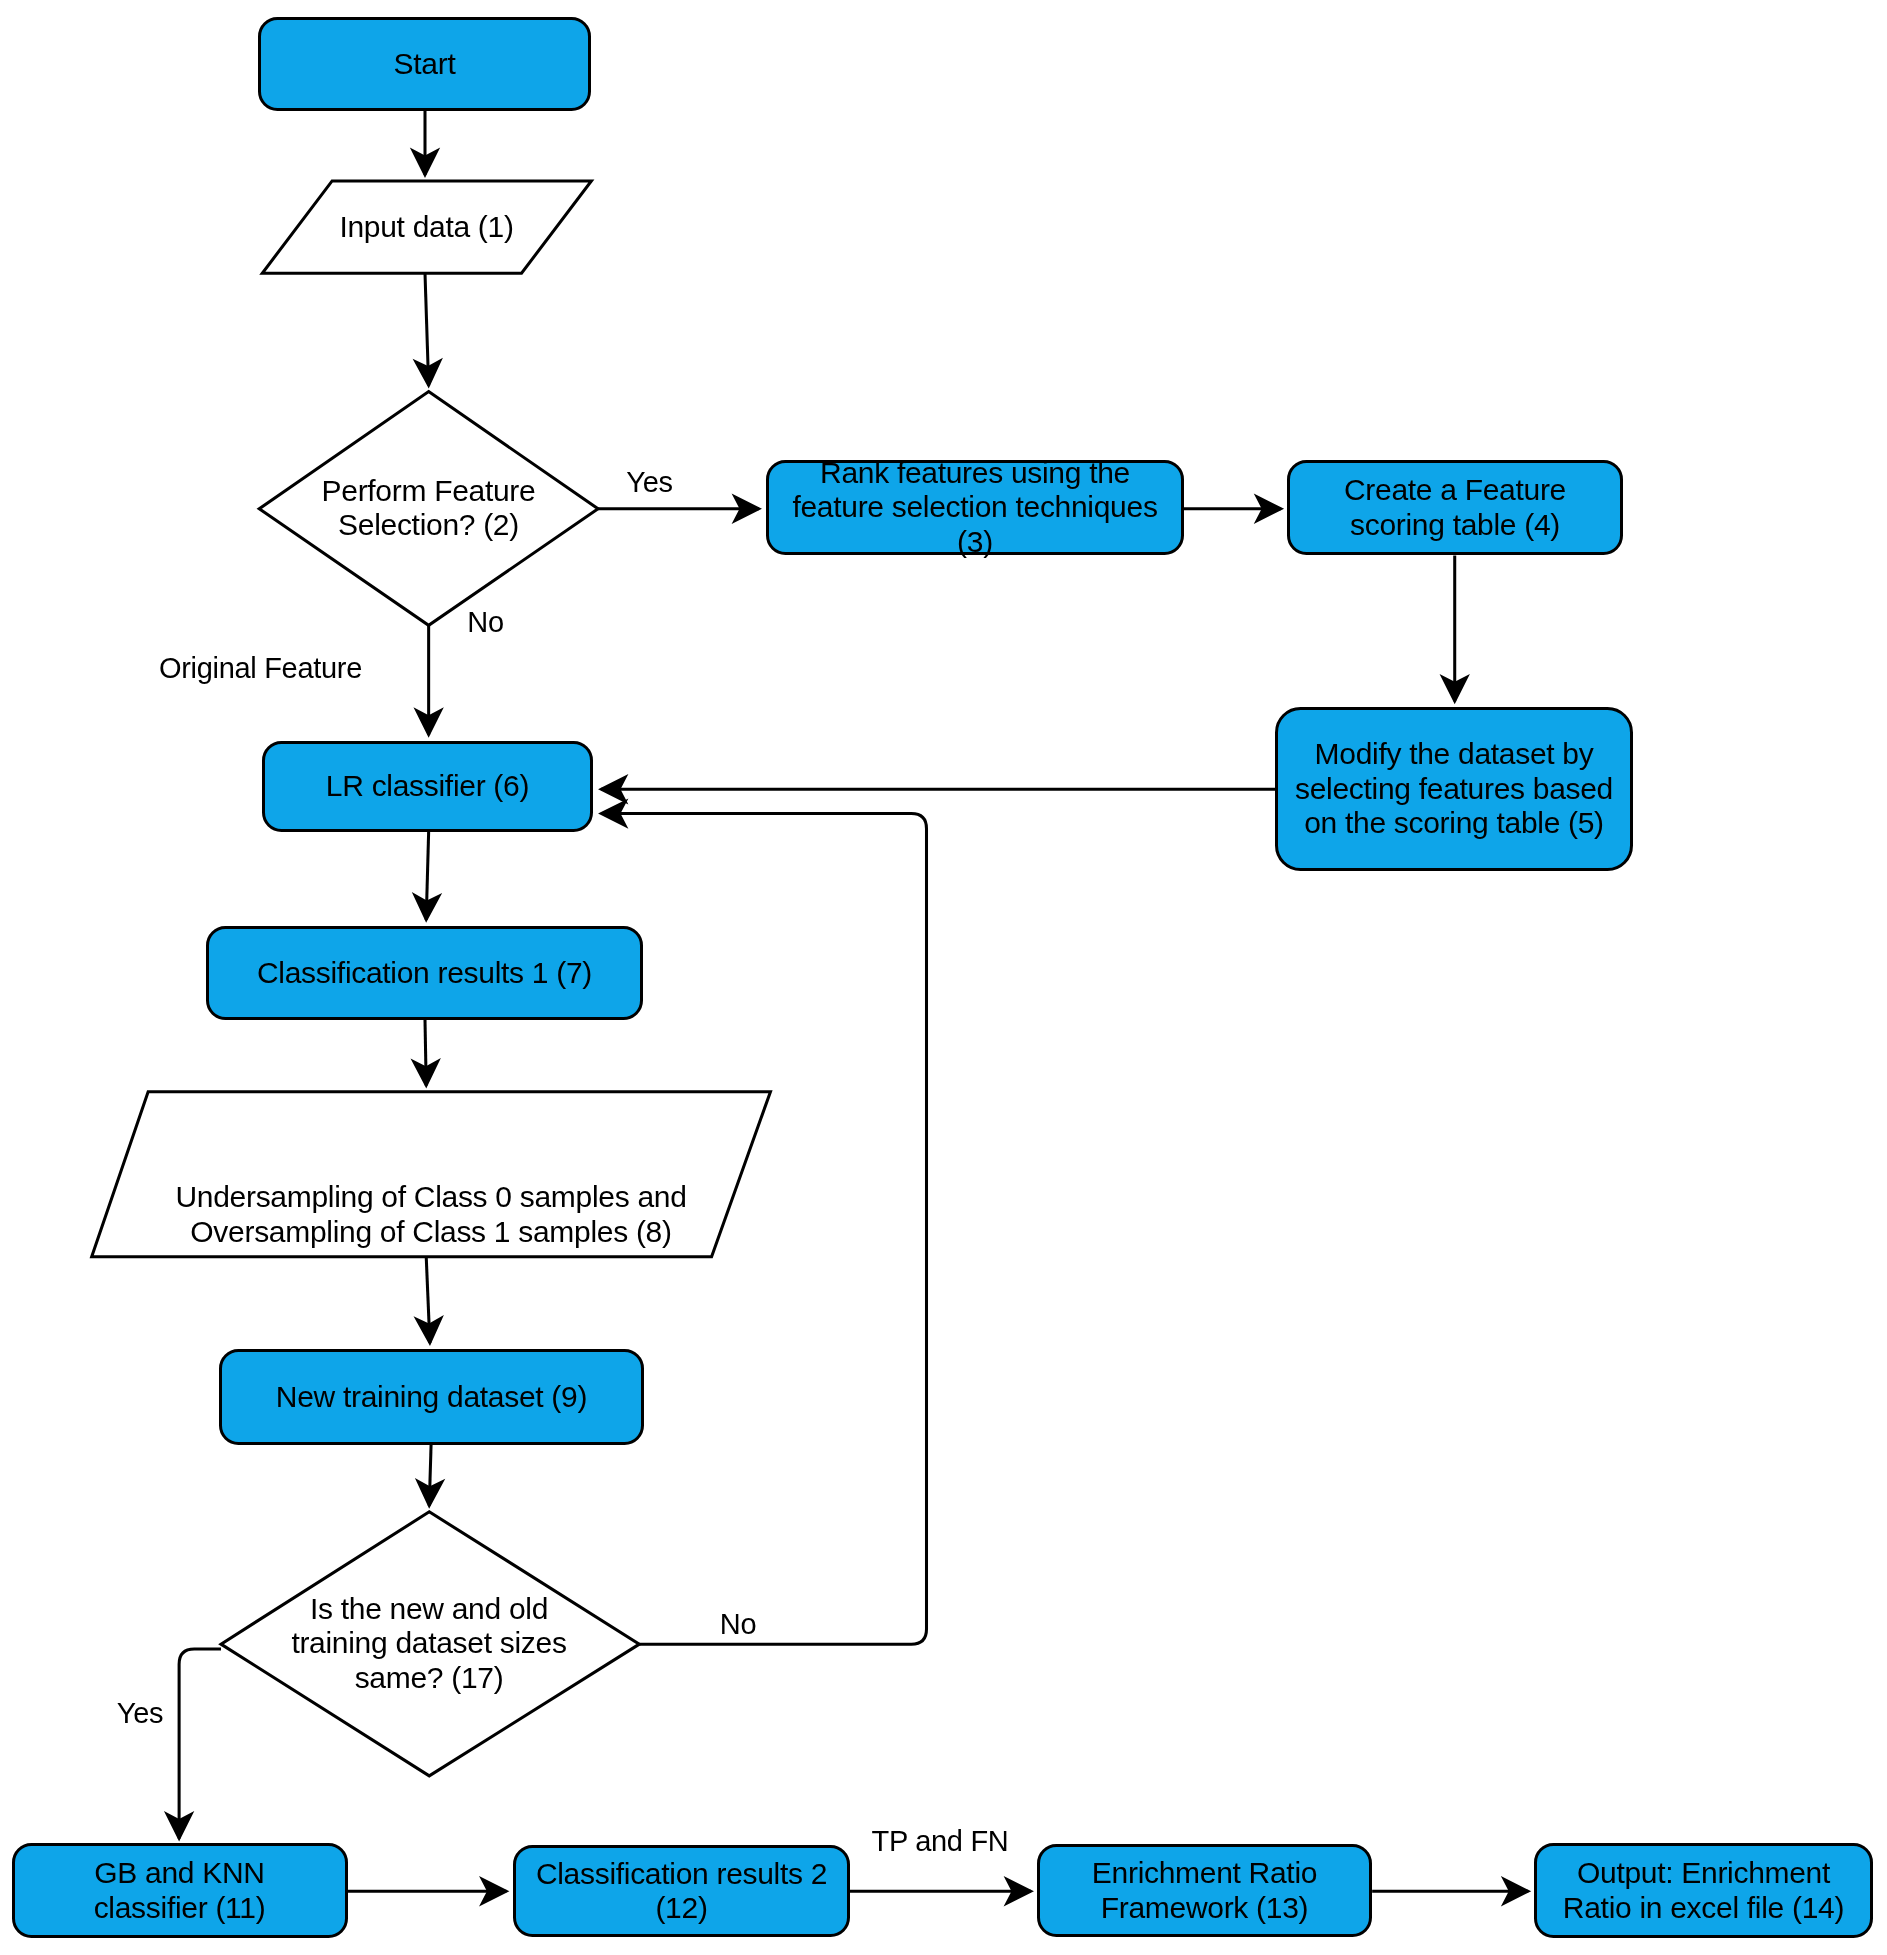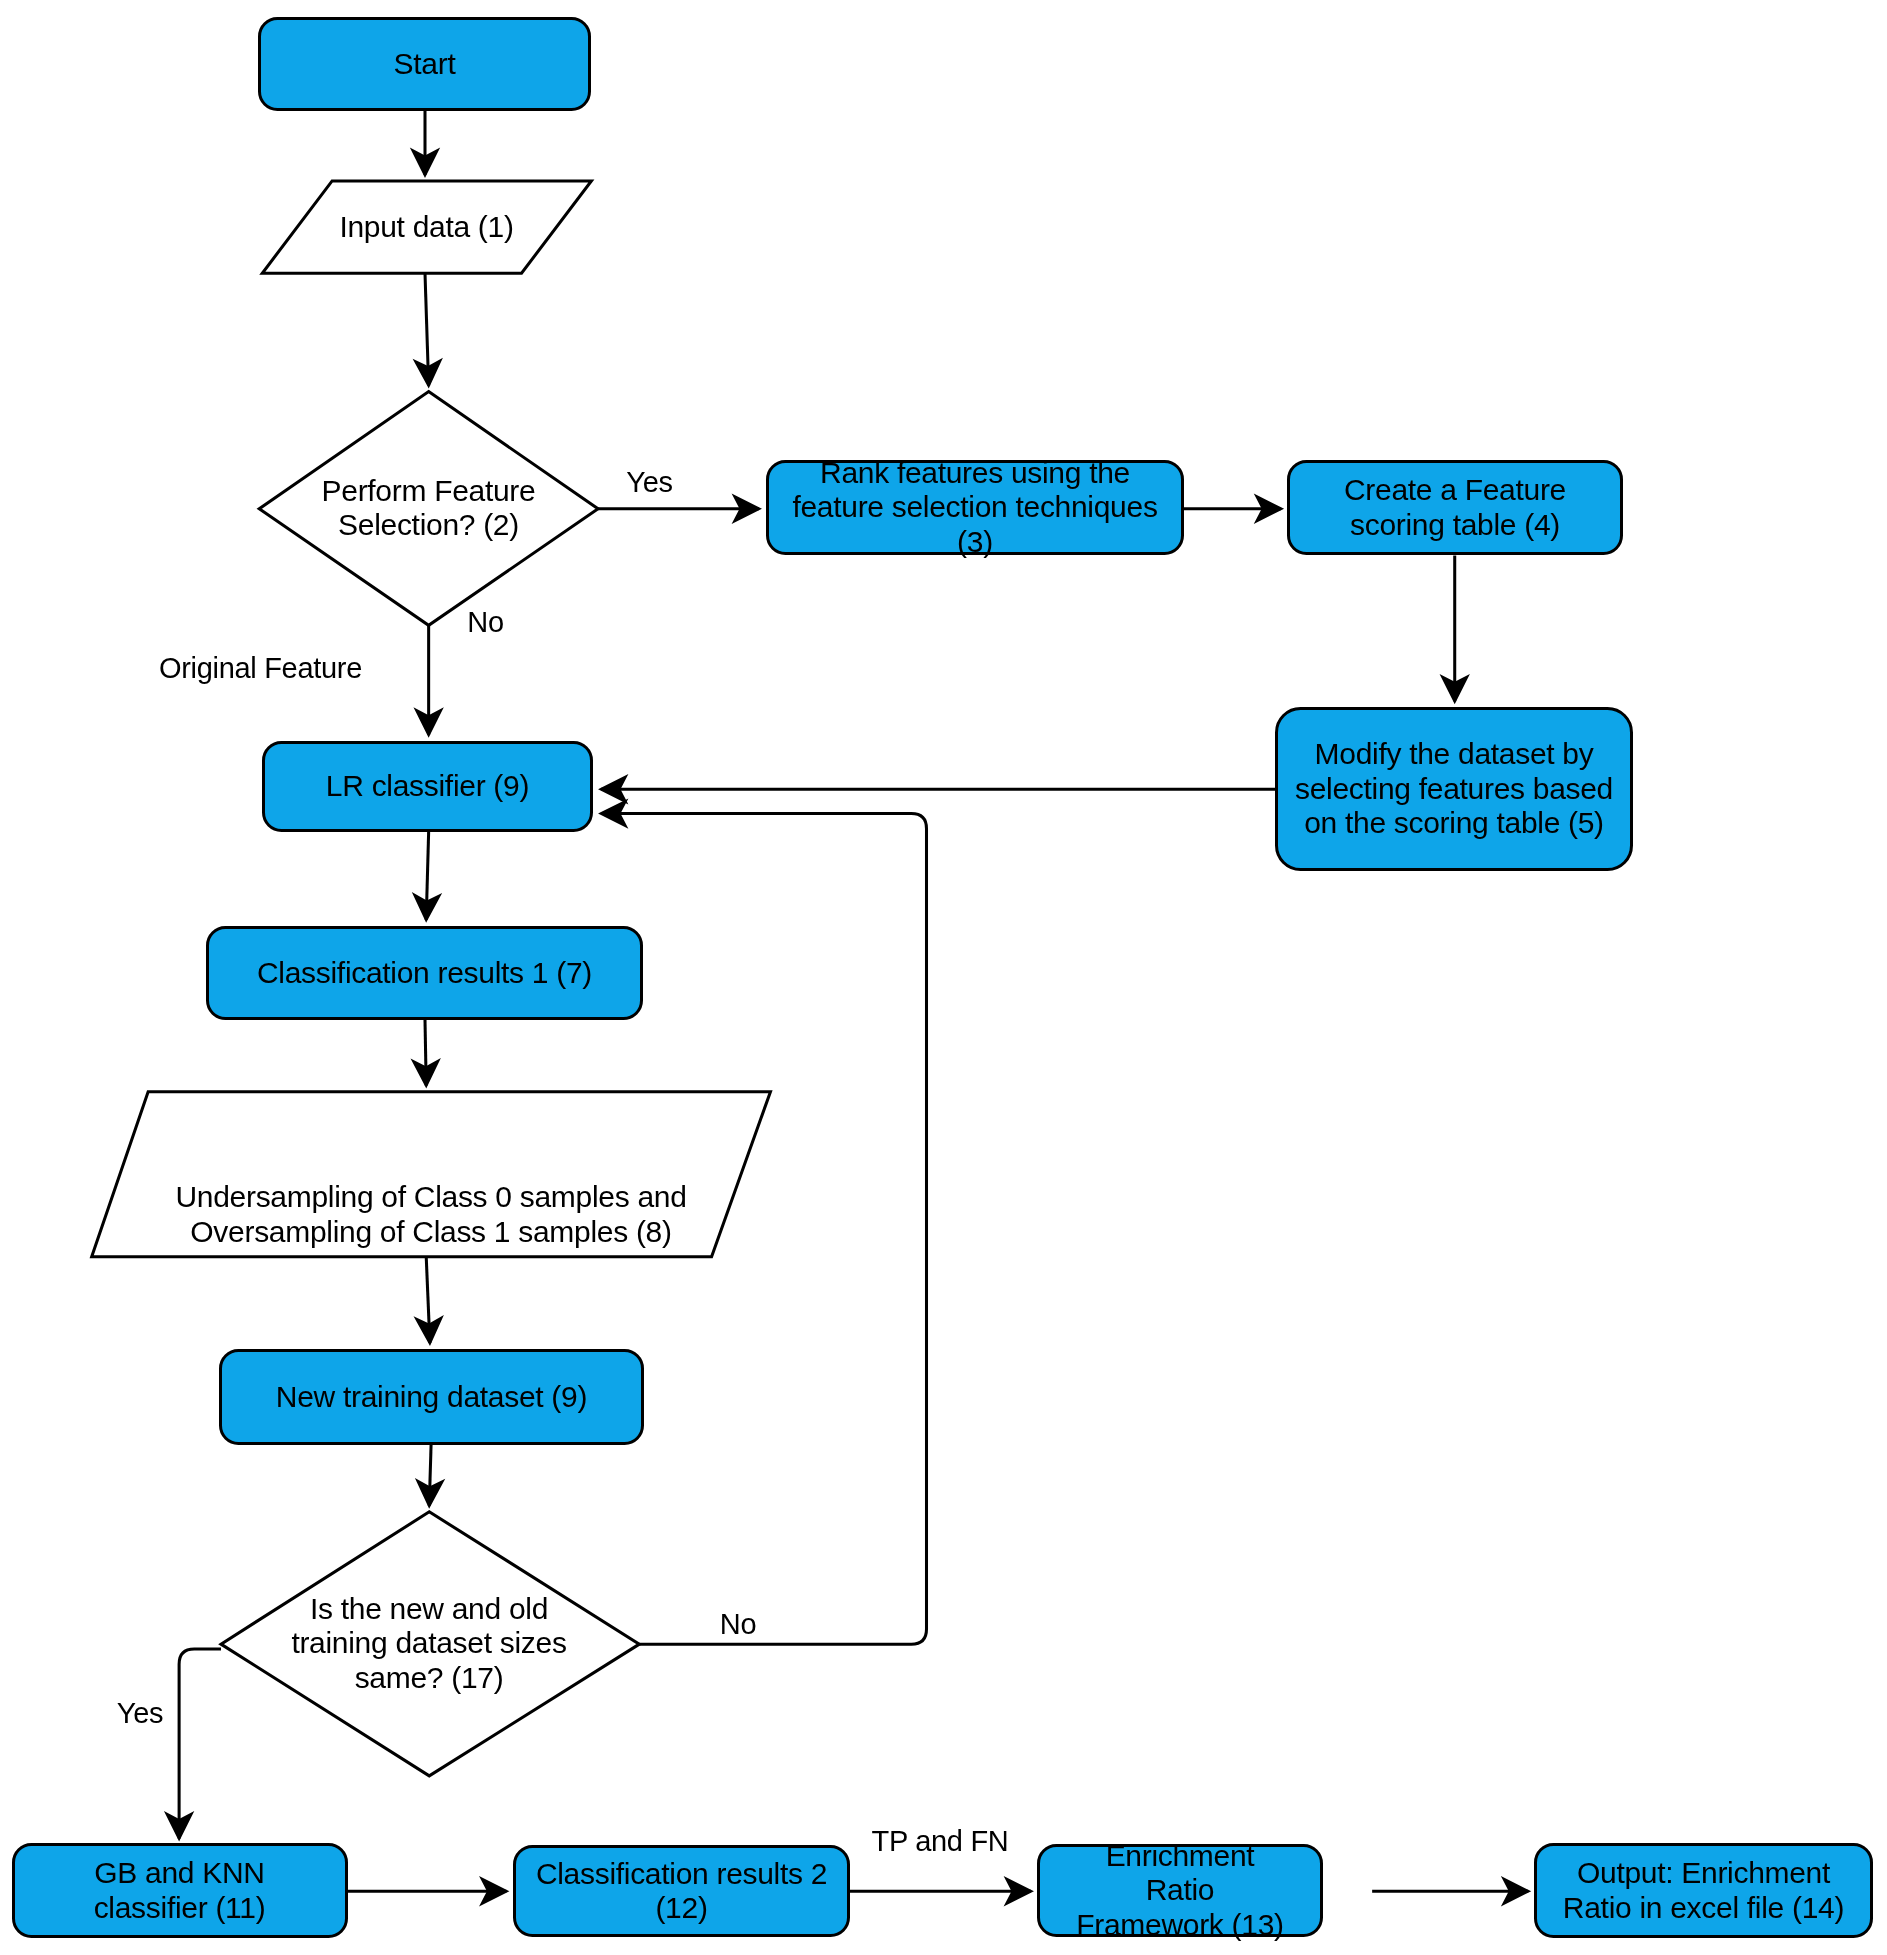--- a/index.html
+++ b/index.html
@@ -118,40 +118,40 @@
 
   <div class="node rounded" style="left:1287px; top:460px; width:336px; height:95px; padding:0 33px;">
     <span>Create a Feature scoring table (4)</span>
   </div>
 
   <div class="node rounded-lg" style="left:1275px; top:707px; width:358px; height:164px; padding:12px 15px;">
     <span>Modify the dataset by selecting features based on the scoring table (5)</span>
   </div>
 
   <div class="node rounded" style="left:262px; top:741px; width:331px; height:91px;">
-    <span>LR classifier (9)</span>
+    <span>LR classifier (6)</span>
   </div>
 
   <div class="node rounded" style="left:206px; top:926px; width:437px; height:94px;">
     <span>Classification results 1 (7)</span>
   </div>
 
   <div class="node rounded" style="left:219px; top:1349px; width:425px; height:96px;">
     <span>New training dataset (9)</span>
   </div>
 
   <div class="node rounded" style="left:11.5px; top:1843px; width:336px; height:95px; padding:0 43px;">
     <span>GB and KNN classifier (11)</span>
   </div>
 
   <div class="node rounded" style="left:513px; top:1845px; width:337px; height:92px; padding:17px 18px;">
     <span>Classification results 2 (12)</span>
   </div>
 
-  <div class="node rounded" style="left:1037px; top:1844px; width:286px; height:93px; padding:0 33px;">
+  <div class="node rounded" style="left:1037px; top:1844px; width:335px; height:93px; padding:0 33px;">
     <span>Enrichment Ratio Framework (13)</span>
   </div>
 
   <div class="node rounded" style="left:1534px; top:1843px; width:339px; height:95px; padding:0 4.9px;">
     <span>Output: Enrichment Ratio in excel file (14)</span>
   </div>
 
   <div class="shape-text" style="left:262px; top:181px; width:329px; height:92px;">
     <span>Input data (1)</span>
   </div>

